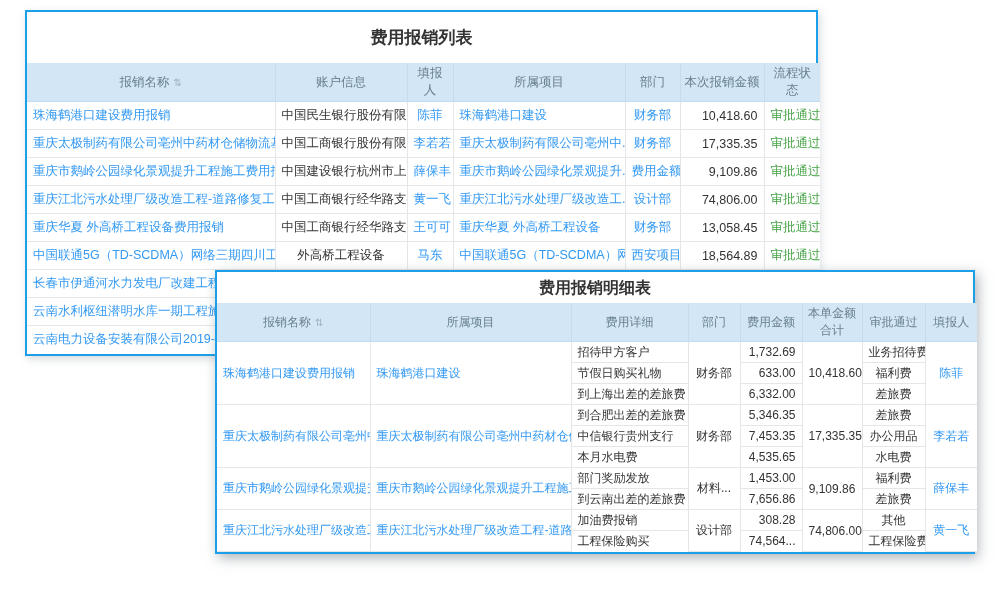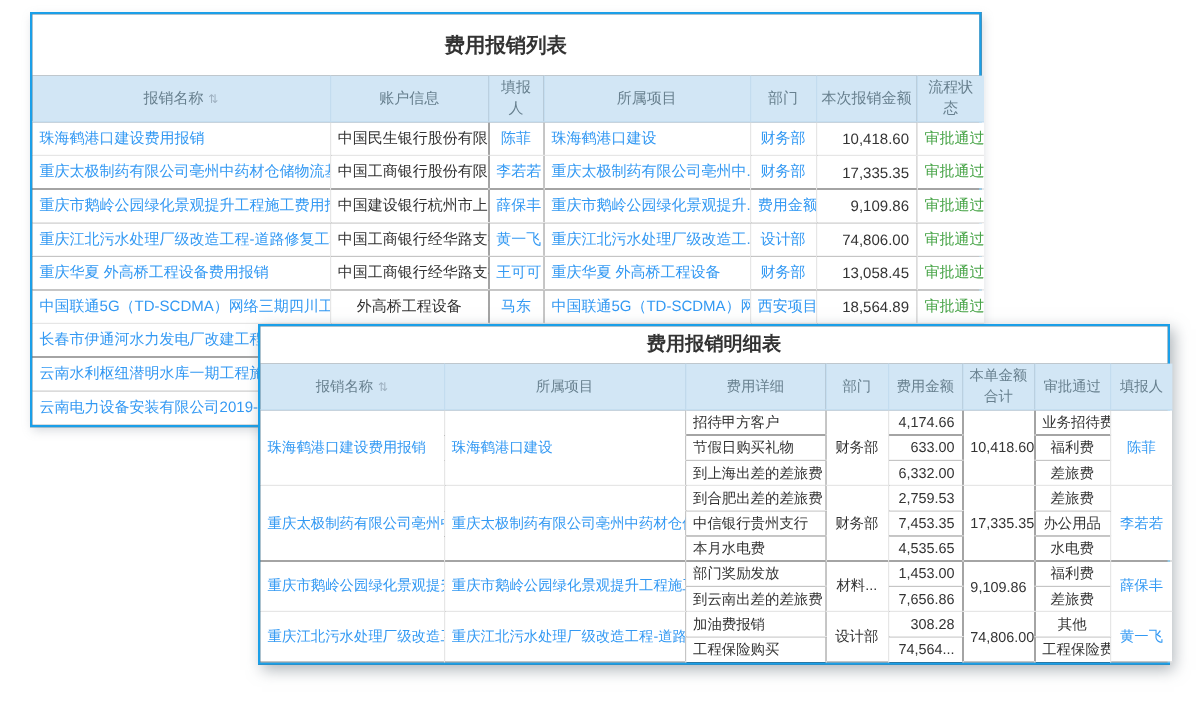--- a/index.html
+++ b/index.html
@@ -182,41 +182,41 @@
           <th><span>审批通过</span></th>
           <th><span>填报人</span></th>
         </tr>
       </thead>
     <tbody>
         <tr>
           <td rowspan="3" class="left link">珠海鹤港口建设费用报销</td>
           <td rowspan="3" class="left link">珠海鹤港口建设</td>
           <td class="left">招待甲方客户</td>
           <td rowspan="3" class="center">财务部</td>
-          <td class="right">4,174.66</td>
+          <td class="right">1,732.69</td>
           <td rowspan="3" class="center">10,418.60</td>
           <td class="center">业务招待费</td>
           <td rowspan="3" class="center link">陈菲</td>
         </tr>
         <tr>
           <td class="left">节假日购买礼物</td>
           <td class="right">633.00</td>
           <td class="center">福利费</td>
         </tr>
         <tr>
           <td class="left">到上海出差的差旅费</td>
           <td class="right">6,332.00</td>
           <td class="center">差旅费</td>
         </tr>
         <tr>
           <td rowspan="3" class="left link">重庆太极制药有限公司亳州中药材</td>
           <td rowspan="3" class="left link">重庆太极制药有限公司亳州中药材仓储物流</td>
           <td class="left">到合肥出差的差旅费</td>
           <td rowspan="3" class="center">财务部</td>
-          <td class="right">2,759.53</td>
+          <td class="right">5,346.35</td>
           <td rowspan="3" class="center">17,335.35</td>
           <td class="center">差旅费</td>
           <td rowspan="3" class="center link">李若若</td>
         </tr>
         <tr>
           <td class="left">中信银行贵州支行</td>
           <td class="right">7,453.35</td>
           <td class="center">办公用品</td>
         </tr>
         <tr>

